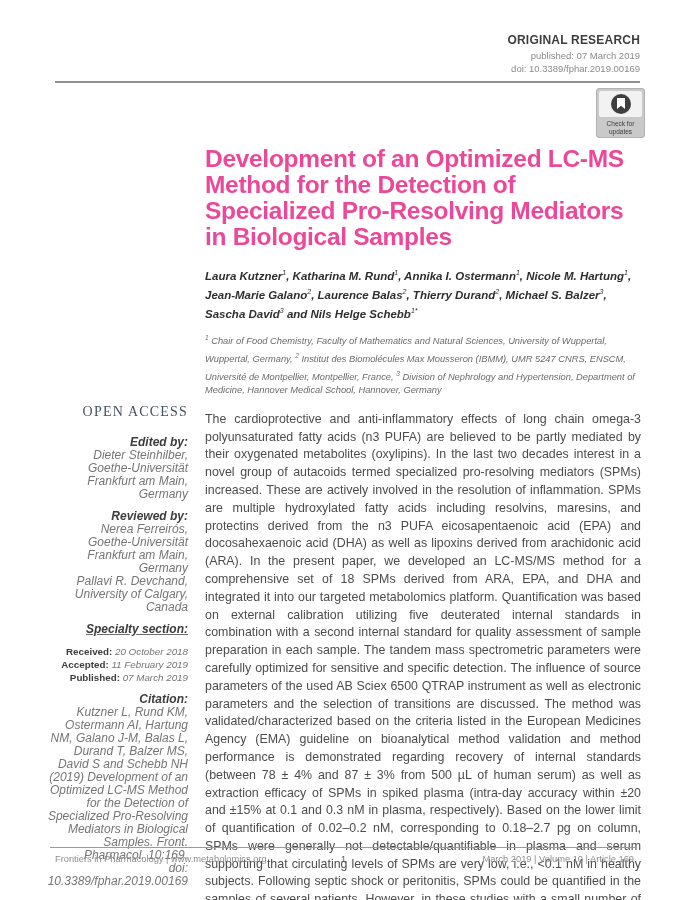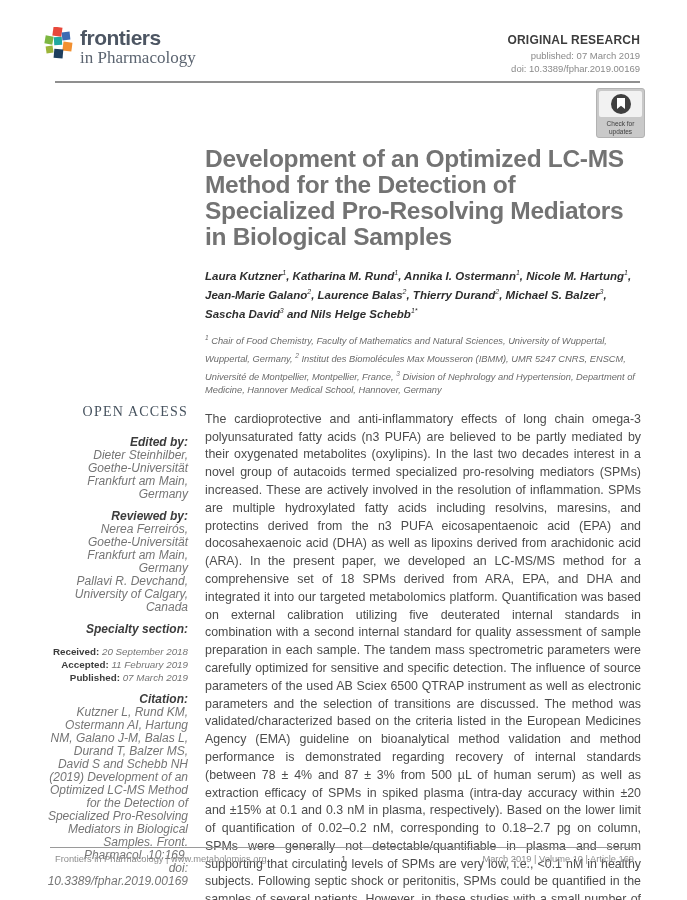--- a/index.html
+++ b/index.html
@@ -18,21 +18,21 @@
   .header-rule{position:absolute;left:55px;right:47px;top:81px;border-top:2px solid #8f8f8f;}
 
   
   .check-badge{position:absolute;right:42px;top:88px;width:47px;height:48px;background:#c9c9c9;border:1px solid #b2b2b2;border-radius:3px;text-align:center;cursor:pointer;}
   .check-inner{background:#f2f2f2;border-radius:2px;margin:2px 2px 0 2px;height:26px;display:flex;align-items:center;justify-content:center;}
   .check-circle{width:20px;height:20px;border-radius:50%;background:#3f3f3f;display:flex;align-items:center;justify-content:center;}
   .check-text{font-size:6.5px;color:#3c3c3c;line-height:8px;margin-top:3px;white-space:pre-line;}
 
   
   .main-col{position:absolute;left:205px;top:146px;width:436px;}
-  .paper-title{font-size:24.5px;line-height:26px;font-weight:bold;color:#737373;letter-spacing:-0.3px;margin:0;}
+  .paper-title{font-size:24.5px;line-height:26px;font-weight:bold;color:#ec4899;letter-spacing:-0.3px;margin:0;}
   .authors{margin-top:15px;font-size:11.5px;line-height:15px;font-weight:bold;font-style:italic;color:#2e2e2e;}
   .authors sup{font-size:7px;font-weight:normal;}
   .affiliations{margin-top:10px;font-size:9.3px;line-height:13.5px;font-style:italic;color:#6b6b6b;}
   .affiliations sup{font-size:6.5px;}
   .abstract{margin-top:13px;font-size:12.4px;line-height:17.8px;color:#4c4c4c;text-align:justify;}
 
   
   .sidebar{position:absolute;left:40px;top:404px;width:148px;text-align:right;color:#6e6e6e;}
   .open-access{font-family:"Liberation Serif",serif;font-size:14px;letter-spacing:1.2px;color:#46525e;margin-bottom:16px;}
   .side-group{margin-bottom:9px;font-size:12px;line-height:13px;font-style:italic;}
@@ -48,35 +48,20 @@
   .footer{position:absolute;left:50px;right:50px;top:854px;font-size:9.3px;color:#8d8d8d;}
   .footer-left{position:absolute;left:5px;}
   .footer-page{position:absolute;left:0;right:0;text-align:center;color:#555;}
   .footer-right{position:absolute;right:3px;}
 </style>
 </head>
 <body>
 
 <div class="page">
 
-  <div class="logo">
-    <svg class="logo-cubes" viewBox="0 0 30 36" xmlns="http://www.w3.org/2000/svg">
-      <rect x="9" y="0" width="9" height="9" fill="#e8483b" transform="rotate(8 13 4)"></rect>
-      <rect x="18" y="5" width="8" height="8" fill="#3c6cb3" transform="rotate(-6 22 9)"></rect>
-      <rect x="1" y="9" width="8" height="8" fill="#7db742" transform="rotate(10 5 13)"></rect>
-      <rect x="10" y="10" width="8" height="8" fill="#1fa8a0" transform="rotate(-4 14 14)"></rect>
-      <rect x="19" y="15" width="9" height="9" fill="#f29030" transform="rotate(7 23 19)"></rect>
-      <rect x="2" y="19" width="7" height="7" fill="#9cb53a" transform="rotate(-8 5 22)"></rect>
-      <rect x="10" y="22" width="9" height="9" fill="#1d3e5e" transform="rotate(5 14 26)"></rect>
-    </svg>
-    <div class="logo-textwrap">
-      <div class="logo-brand">frontiers</div>
-      <div class="logo-journal">in Pharmacology</div>
-    </div>
-  </div>
 
   <div class="header-right">
     <div class="article-type">ORIGINAL RESEARCH</div>
     <div class="header-meta">
       <div>published: 07 March 2019</div>
       <div>doi: 10.3389/fphar.2019.00169</div>
     </div>
   </div>
 
   <div class="header-rule"></div>
@@ -114,26 +99,26 @@
     <div class="side-group">
       <div class="side-label">Reviewed by:</div>
       <div class="side-text">Nerea Ferreirós,
 Goethe-Universität Frankfurt am Main,
 Germany
 Pallavi R. Devchand,
 University of Calgary, Canada</div>
     </div>
 
 
-    <div class="side-group" style="margin-top:0;">
+    <div class="side-group" style="margin-top:0;text-decoration:underline;">
       <div class="side-label">Specialty section:</div>
     </div>
 
     <div class="dates">
-      <div class="date-line"><span class="side-label">Received:</span><span class="date-val"> 20 September 2018</span></div>
+      <div class="date-line"><span class="side-label">Received:</span><span class="date-val"> 20 October 2018</span></div>
       <div class="date-line"><span class="side-label">Accepted:</span><span class="date-val"> 11 February 2019</span></div>
       <div class="date-line"><span class="side-label">Published:</span><span class="date-val"> 07 March 2019</span></div>
     </div>
 
     <div class="side-group">
       <div class="side-label">Citation:</div>
       <div class="side-text">Kutzner L, Rund KM, Ostermann AI, Hartung NM, Galano J-M, Balas L, Durand T, Balzer MS, David S and Schebb NH (2019) Development of an Optimized LC-MS Method for the Detection of Specialized Pro-Resolving Mediators in Biological Samples. Front. Pharmacol. 10:169.
 doi: 10.3389/fphar.2019.00169</div>
     </div>
   </div>

